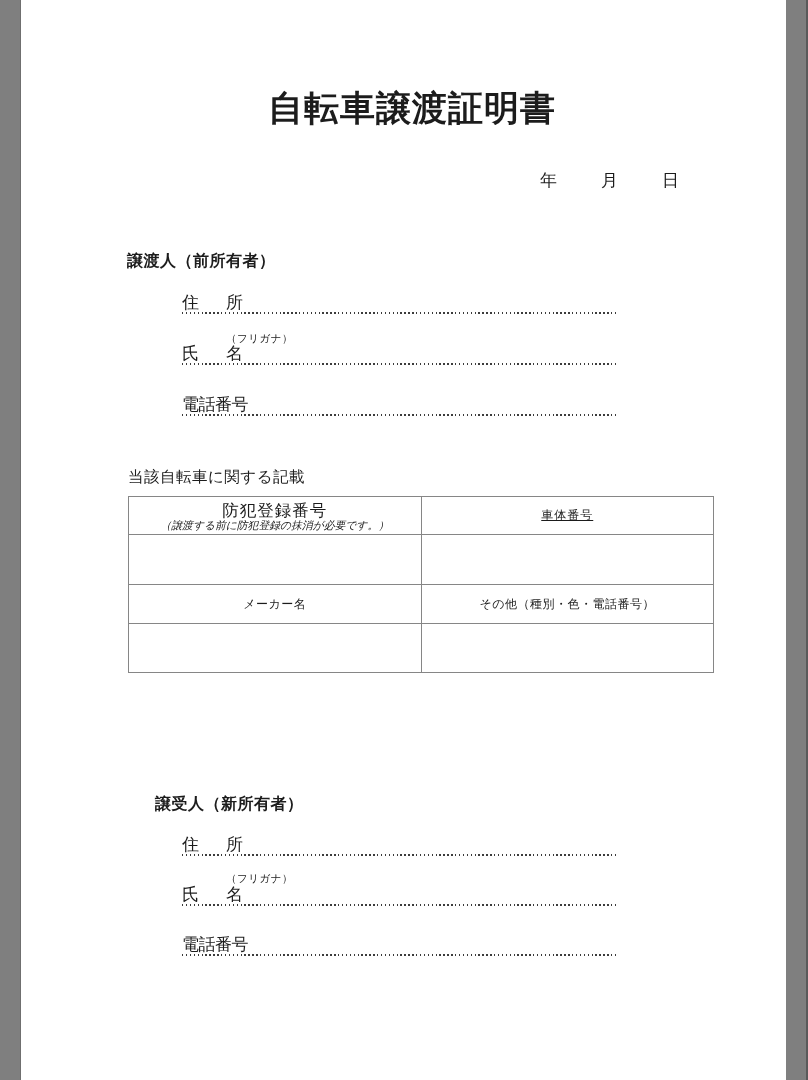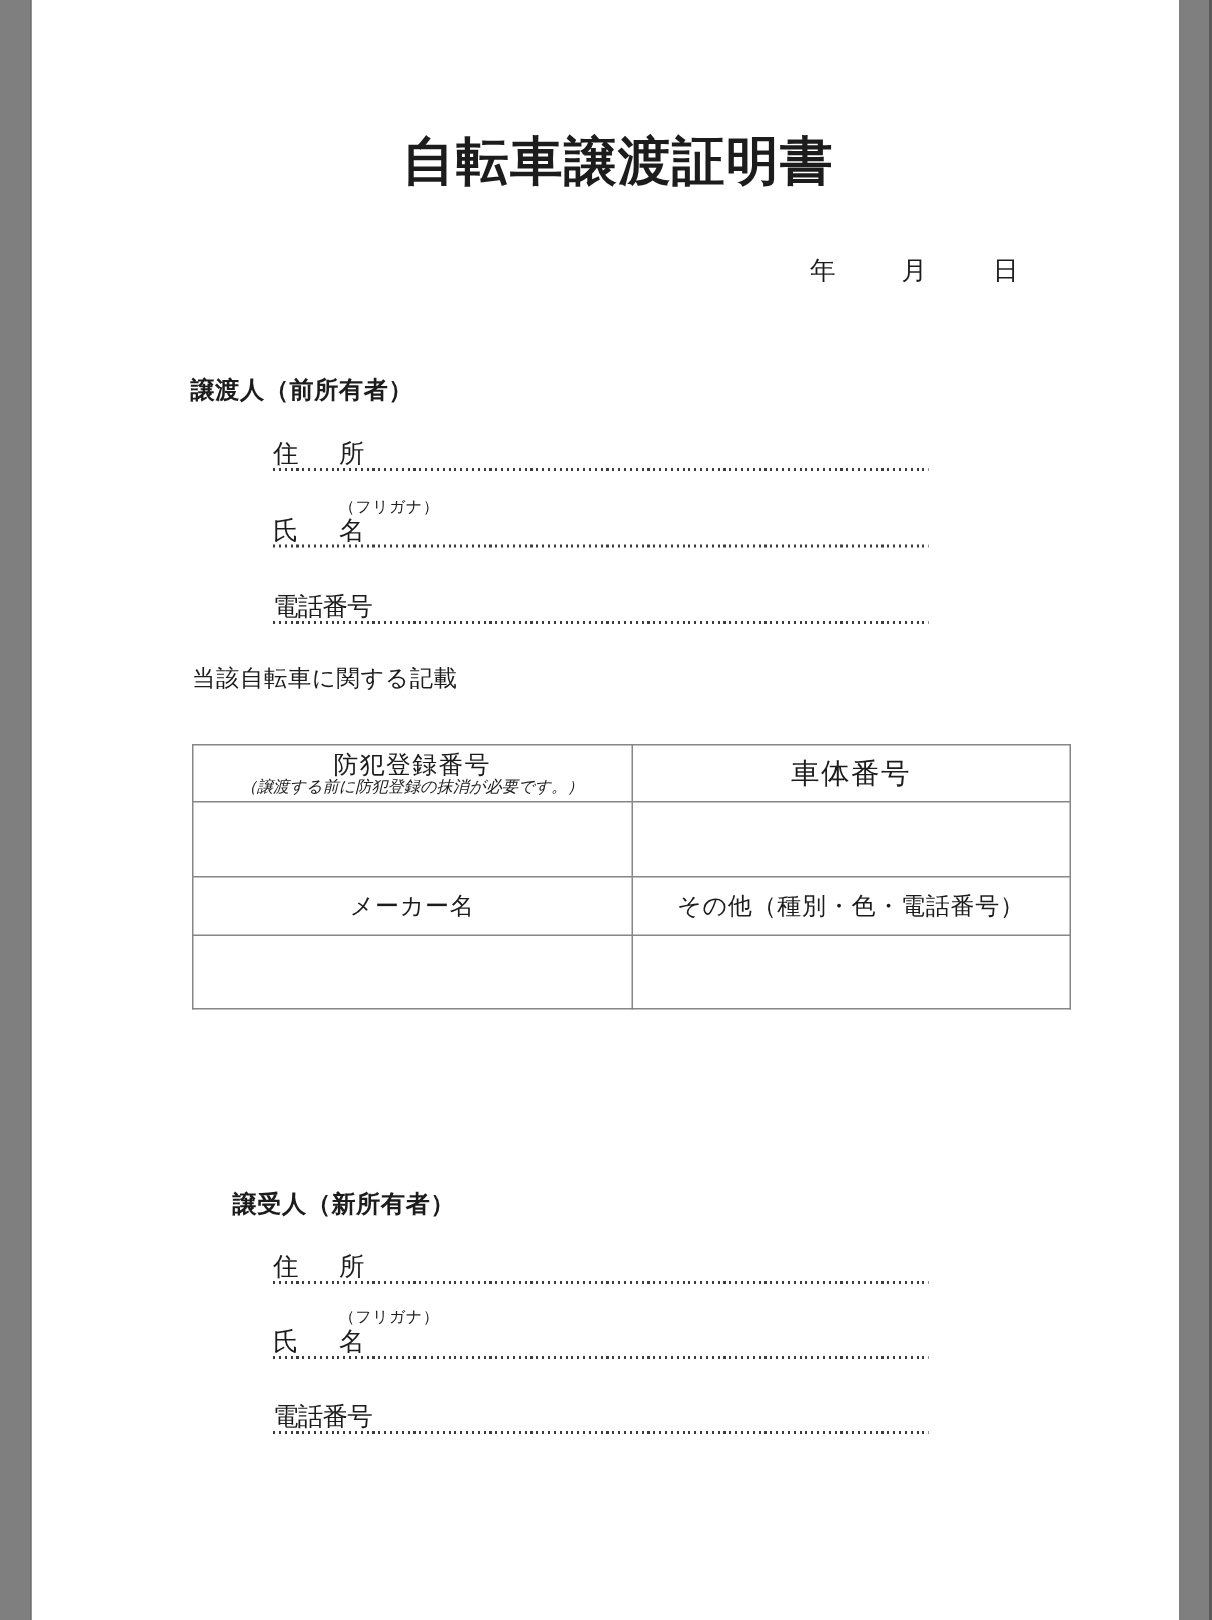--- a/index.html
+++ b/index.html
@@ -56,38 +56,38 @@
     font-size:17px;line-height:18px;letter-spacing:-0.5px;white-space:nowrap;margin-top:37px;
   }
   .furigana{
     position:absolute;left:182px;
     font-size:10.5px;line-height:11px;letter-spacing:0.5px;margin-left:44px;
   }
   .row-address-1{top:292px;} .furigana-1{top:333px;} .row-name-1{top:343px;} .row-phone-1{top:394px;}
   .row-address-2{top:834px;} .furigana-2{top:873px;} .row-name-2{top:884px;} .row-phone-2{top:934px;}
 
   .table-heading{
-    position:absolute;left:128px;top:444px;
+    position:absolute;left:128px;top:468px;
     font-size:15.5px;line-height:18px;letter-spacing:0.5px;
   }
   table.bike-table{
     position:absolute;left:128px;top:496px;width:586px;
     border-collapse:collapse;table-layout:fixed;
   }
   table.bike-table td{
     border:1px solid var(--table-border);
     width:50%;text-align:center;vertical-align:middle;
   }
   tr.hdr-row-1 td{height:38px;}
   tr.empty-row-1 td{height:50px;}
-  tr.hdr-row-2 td{height:39px;font-size:16px;letter-spacing:0.5px;}
+  tr.hdr-row-2 td{height:39px;font-size:12px;letter-spacing:0.5px;}
   tr.empty-row-2 td{height:49px;}
   .cell-title{font-size:16.5px;line-height:18px;letter-spacing:1px;padding-top:2px;}
   .cell-note{font-size:10.8px;line-height:13px;letter-spacing:0;font-style:italic;}
-  .cell-frame{font-size:19px;letter-spacing:1px;}
+  .cell-frame{font-size:12px;letter-spacing:1px;text-decoration:underline;}
 
   .statement{
     position:absolute;left:128px;top:692px;
     font-size:15.5px;line-height:25px;letter-spacing:0.2px;white-space:nowrap;
   }
 </style>
 </head>
 <body>
 
 <div class="page">

